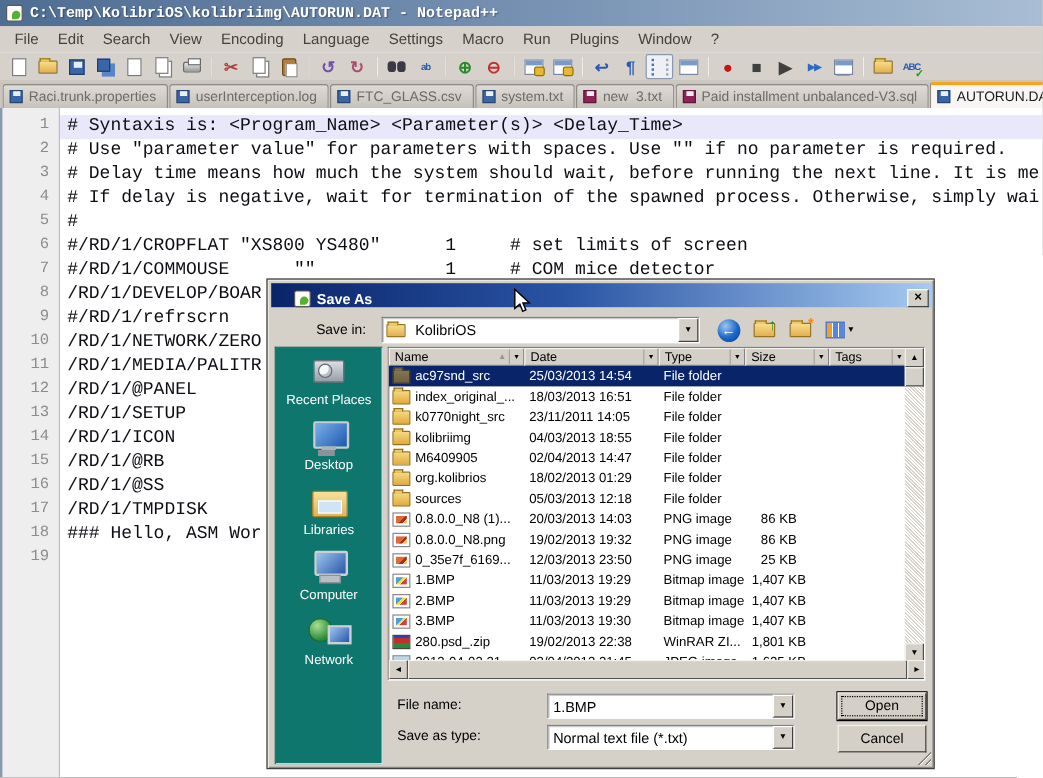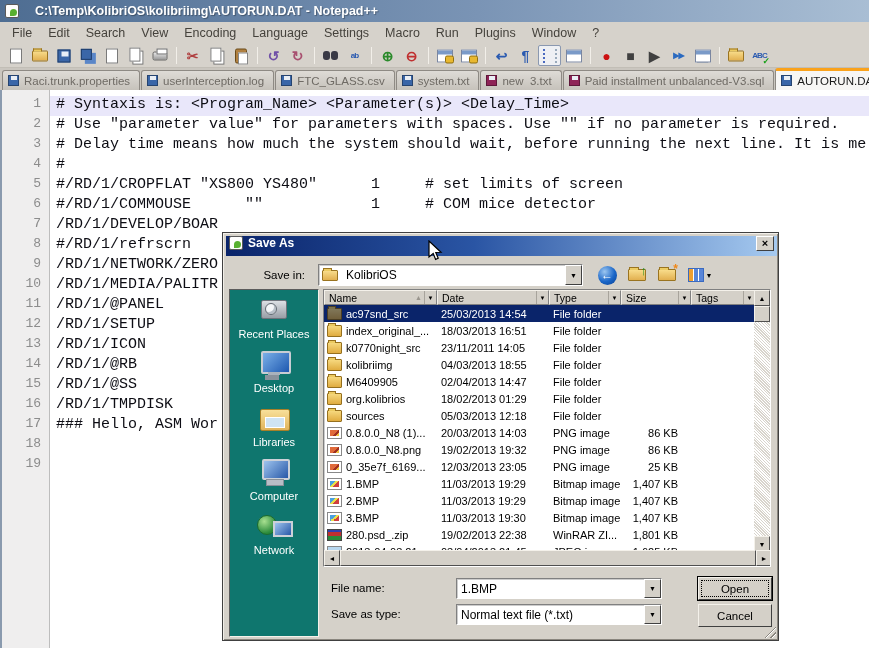--- a/index.html
+++ b/index.html
@@ -6,21 +6,21 @@
   *{box-sizing:border-box;}
   .app{position:relative;width:869px;height:648px;overflow:hidden;background:#fff;
        font-family:"Liberation Sans",sans-serif;-webkit-font-smoothing:antialiased;}
 
   
   .titlebar{position:absolute;left:0;top:0;width:869px;height:22px;
     background:linear-gradient(90deg,#4e6d92 0%,#7a94b5 55%,#a9bed4 100%);
     display:flex;align-items:center;padding-left:5px;}
   .npp-icon{width:14px;height:14px;background:#fdfdfd;border:1px solid #5a5a5a;border-radius:2px;position:relative;flex:none;}
   .npp-icon::after{content:"";position:absolute;right:1px;bottom:1px;width:7px;height:7px;border-radius:50% 50% 50% 0;background:#58b030;}
-  .title-text{color:#fff;font-size:12.5px;font-weight:bold;margin-left:16px;white-space:pre;text-shadow:1px 1px 1px #00000055;}
+  .title-text{color:#fff;font-size:12.5px;font-weight:bold;margin-left:6px;white-space:pre;text-shadow:1px 1px 1px #00000055;font-family:Liberation Mono, monospace;}
 
   .menubar{position:absolute;left:0;top:22px;width:869px;height:22px;background:#d6d2cb;display:flex;align-items:center;padding-left:4px;}
   .menu-item{font-size:12.5px;color:#45423c;padding:2px 8px;cursor:default;}
 
   .toolbar{position:absolute;left:0;top:44px;width:869px;height:24px;background:#d6d2cb;border-bottom:1px solid #c2beb6;display:flex;align-items:center;padding-left:4px;}
   .tb-btn{width:23px;height:21px;display:flex;align-items:center;justify-content:center;position:relative;margin-right:1px;}
   .tb-btn.pressed{background:#eef0f4;border:1px solid #8a98b0;border-radius:2px;}
   .tb-sep{width:1px;height:17px;background:#9a968e;border-right:1px solid #f2efe9;margin:0 4px;}
   .tb-glyph{font-size:14px;line-height:1;font-weight:bold;}
   .tb-glyph.sm{font-size:8px;letter-spacing:-1px;}
@@ -60,21 +60,21 @@
   .gutter{width:50px;background:#efeeee;border-right:1px solid #bdbdbd;padding-top:6px;flex:none;}
   .ln{height:20px;line-height:20px;text-align:right;padding-right:8px;color:#8c8c8c;font:13px "Liberation Mono",monospace;}
   .code{flex:1;padding-top:6px;overflow:hidden;}
   .cl{height:20px;line-height:20px;font:15px "Liberation Mono",monospace;color:#0d0d14;white-space:pre;padding-left:6px;}
   .cl.current{background:#e9e7fa;}
 
   
   .dialog{position:absolute;left:222px;top:232px;width:557px;height:409px;background:#d5d1c9;
     border:1px solid #404040;box-shadow:inset 1px 1px 0 #f2efe8,inset -1px -1px 0 #8a867e;}
   .dlg-title{position:absolute;left:3px;top:3px;width:551px;height:20px;
-    background:linear-gradient(90deg,#0a246a,#2a55a4 45%,#a6caf0);display:flex;align-items:flex-start;padding:0 3px 0 3px;}
+    background:linear-gradient(90deg,#0a246a,#2a55a4 45%,#a6caf0);display:flex;align-items:flex-end;padding:0 3px 0 19px;}
   .dlg-title-text{color:#fff;font-weight:bold;font-size:12px;margin-left:5px;flex:1;}
   .dlg-close{width:18px;height:15px;background:#d4d0c8;border:1px solid;border-color:#fff #404040 #404040 #fff;
     display:flex;align-items:center;justify-content:center;font-size:11px;font-weight:bold;color:#000;line-height:1;}
 
   .lbl{position:absolute;font-size:11.5px;color:#000;}
   .combo{position:absolute;background:#fff;border:1px solid;border-color:#808080 #fff #fff #808080;
     box-shadow:inset 1px 1px 0 #00000033;display:flex;align-items:center;}
   .combo-text{font-size:12px;padding-left:4px;flex:1;white-space:nowrap;overflow:hidden;}
   .combo-btn{width:17px;align-self:stretch;background:#d4d0c8;border:1px solid;border-color:#fff #404040 #404040 #fff;
     display:flex;align-items:center;justify-content:center;font-size:7px;color:#000;flex:none;}
@@ -118,21 +118,21 @@
   .col:nth-child(4){width:70px;} .col:nth-child(5){width:65px;}
   .col-label{flex:1;white-space:nowrap;}
   .col-sort{font-size:7px;color:#9a968e;margin-right:2px;}
   .col-drop{width:12px;align-self:stretch;border-left:1px solid #a8a49c;display:flex;align-items:center;justify-content:center;font-size:6px;color:#000;flex:none;}
   .rows{position:absolute;left:0;top:15px;width:432px;height:263px;overflow:hidden;}
   .frow{height:17px;display:flex;align-items:center;font-size:11px;color:#000;white-space:nowrap;}
   .frow.sel{background:#0a246a;color:#fff;}
   .frow.sel .fi{filter:brightness(.55) saturate(.6);}
   .fc{overflow:hidden;flex:none;}
   .c0{width:90px;} .c1{width:112px;padding-left:5px;} .c2{width:72px;padding-left:5px;}
-  .c3{width:70px;text-align:right;padding-right:12px;} .c4{flex:1;}
+  .c3{width:70px;text-align:center;padding-right:12px;} .c4{flex:1;}
   .fi{width:15px;height:12px;margin:0 4px 0 3px;position:relative;flex:none;}
   .fi-folder{background:linear-gradient(#f6d87e,#e0ac40);border:1px solid #96701e;border-radius:1px;}
   .fi-folder::before{content:"";position:absolute;top:-3px;left:0;width:6px;height:2px;background:#eccb62;border:1px solid #96701e;border-bottom:none;}
   .fi-png{background:#fff;border:1px solid #888;}
   .fi-png::after{content:"";position:absolute;inset:2px;background:linear-gradient(135deg,#e06a3a 0 55%,#a03020 55% 75%,#f0c040 75%);}
   .fi-bmp{background:#fff;border:1px solid #888;}
   .fi-bmp::after{content:"";position:absolute;inset:2px;background:linear-gradient(135deg,#4aa0e0 0 40%,#e8e048 40% 60%,#d04040 60%);}
   .fi-zip{border:1px solid #444;background:repeating-linear-gradient(0deg,#2a8a3a 0 4px,#c03030 4px 8px,#3040b0 8px 12px);}
   .fi-jpg{background:linear-gradient(#b8d8f0 0 60%,#4a90c8 60%);border:1px solid #888;}
 
@@ -333,20 +333,21 @@
         <div class="ln">15</div>
         <div class="ln">16</div>
         <div class="ln">17</div>
         <div class="ln">18</div>
         <div class="ln">19</div>
       </div>
     <div class="code">
         <div class="cl current"># Syntaxis is: &lt;Program_Name&gt; &lt;Parameter(s)&gt; &lt;Delay_Time&gt;</div>
         <div class="cl"># Use "parameter value" for parameters with spaces. Use "" if no parameter is required.</div>
         <div class="cl"># Delay time means how much the system should wait, before running the next line. It is me</div>
+        <div class="cl"># If delay is negative, wait for termination of the spawned process. Otherwise, simply wai</div>
         <div class="cl">#</div>
         <div class="cl">#/RD/1/CROPFLAT "XS800 YS480"      1     # set limits of screen</div>
         <div class="cl">#/RD/1/COMMOUSE      ""            1     # COM mice detector</div>
         <div class="cl">/RD/1/DEVELOP/BOAR</div>
         <div class="cl">#/RD/1/refrscrn</div>
         <div class="cl">/RD/1/NETWORK/ZERO</div>
         <div class="cl">/RD/1/MEDIA/PALITR</div>
         <div class="cl">/RD/1/@PANEL</div>
         <div class="cl">/RD/1/SETUP</div>
         <div class="cl">/RD/1/ICON</div>
@@ -507,21 +508,21 @@
             <span class="fi fi-png"></span>
             <span class="fc c0">0.8.0.0_N8.png</span>
             <span class="fc c1">19/02/2013 19:32</span>
             <span class="fc c2">PNG image</span>
             <span class="fc c3">86 KB</span>
             <span class="fc c4"></span>
           </div>
           <div class="frow">
             <span class="fi fi-png"></span>
             <span class="fc c0">0_35e7f_6169...</span>
-            <span class="fc c1">12/03/2013 23:05</span>
+            <span class="fc c1">12/03/2013 23:50</span>
             <span class="fc c2">PNG image</span>
             <span class="fc c3">25 KB</span>
             <span class="fc c4"></span>
           </div>
           <div class="frow">
             <span class="fi fi-bmp"></span>
             <span class="fc c0">1.BMP</span>
             <span class="fc c1">11/03/2013 19:29</span>
             <span class="fc c2">Bitmap image</span>
             <span class="fc c3">1,407 KB</span>

